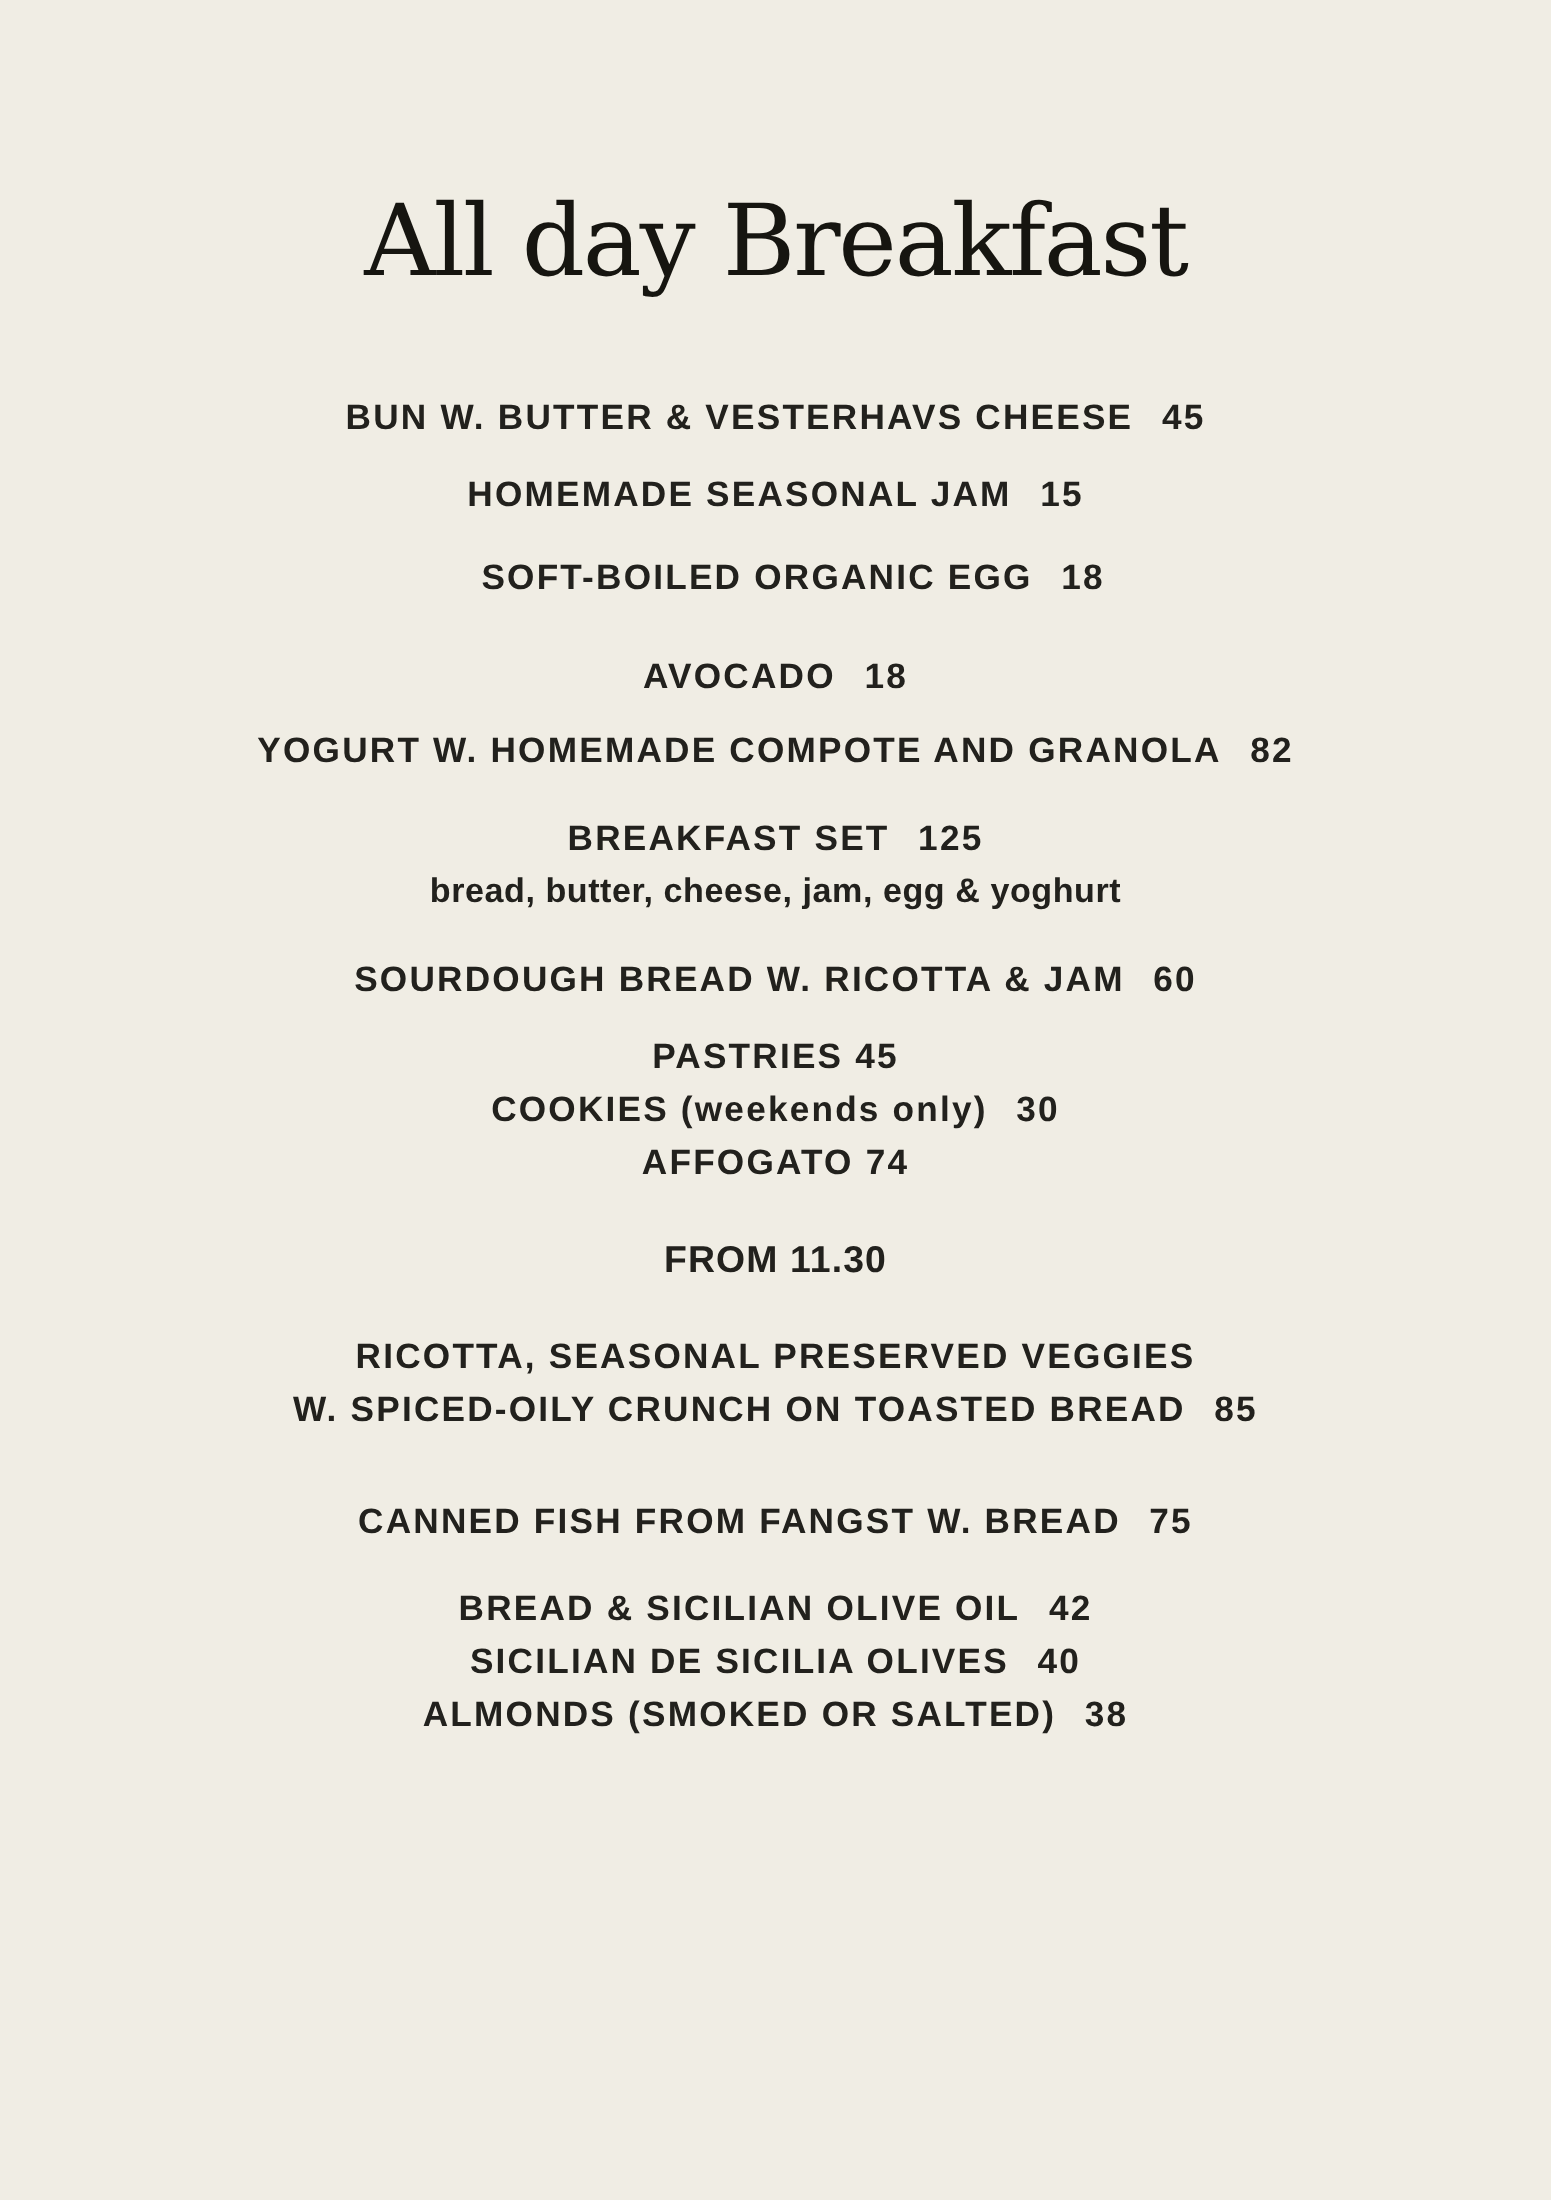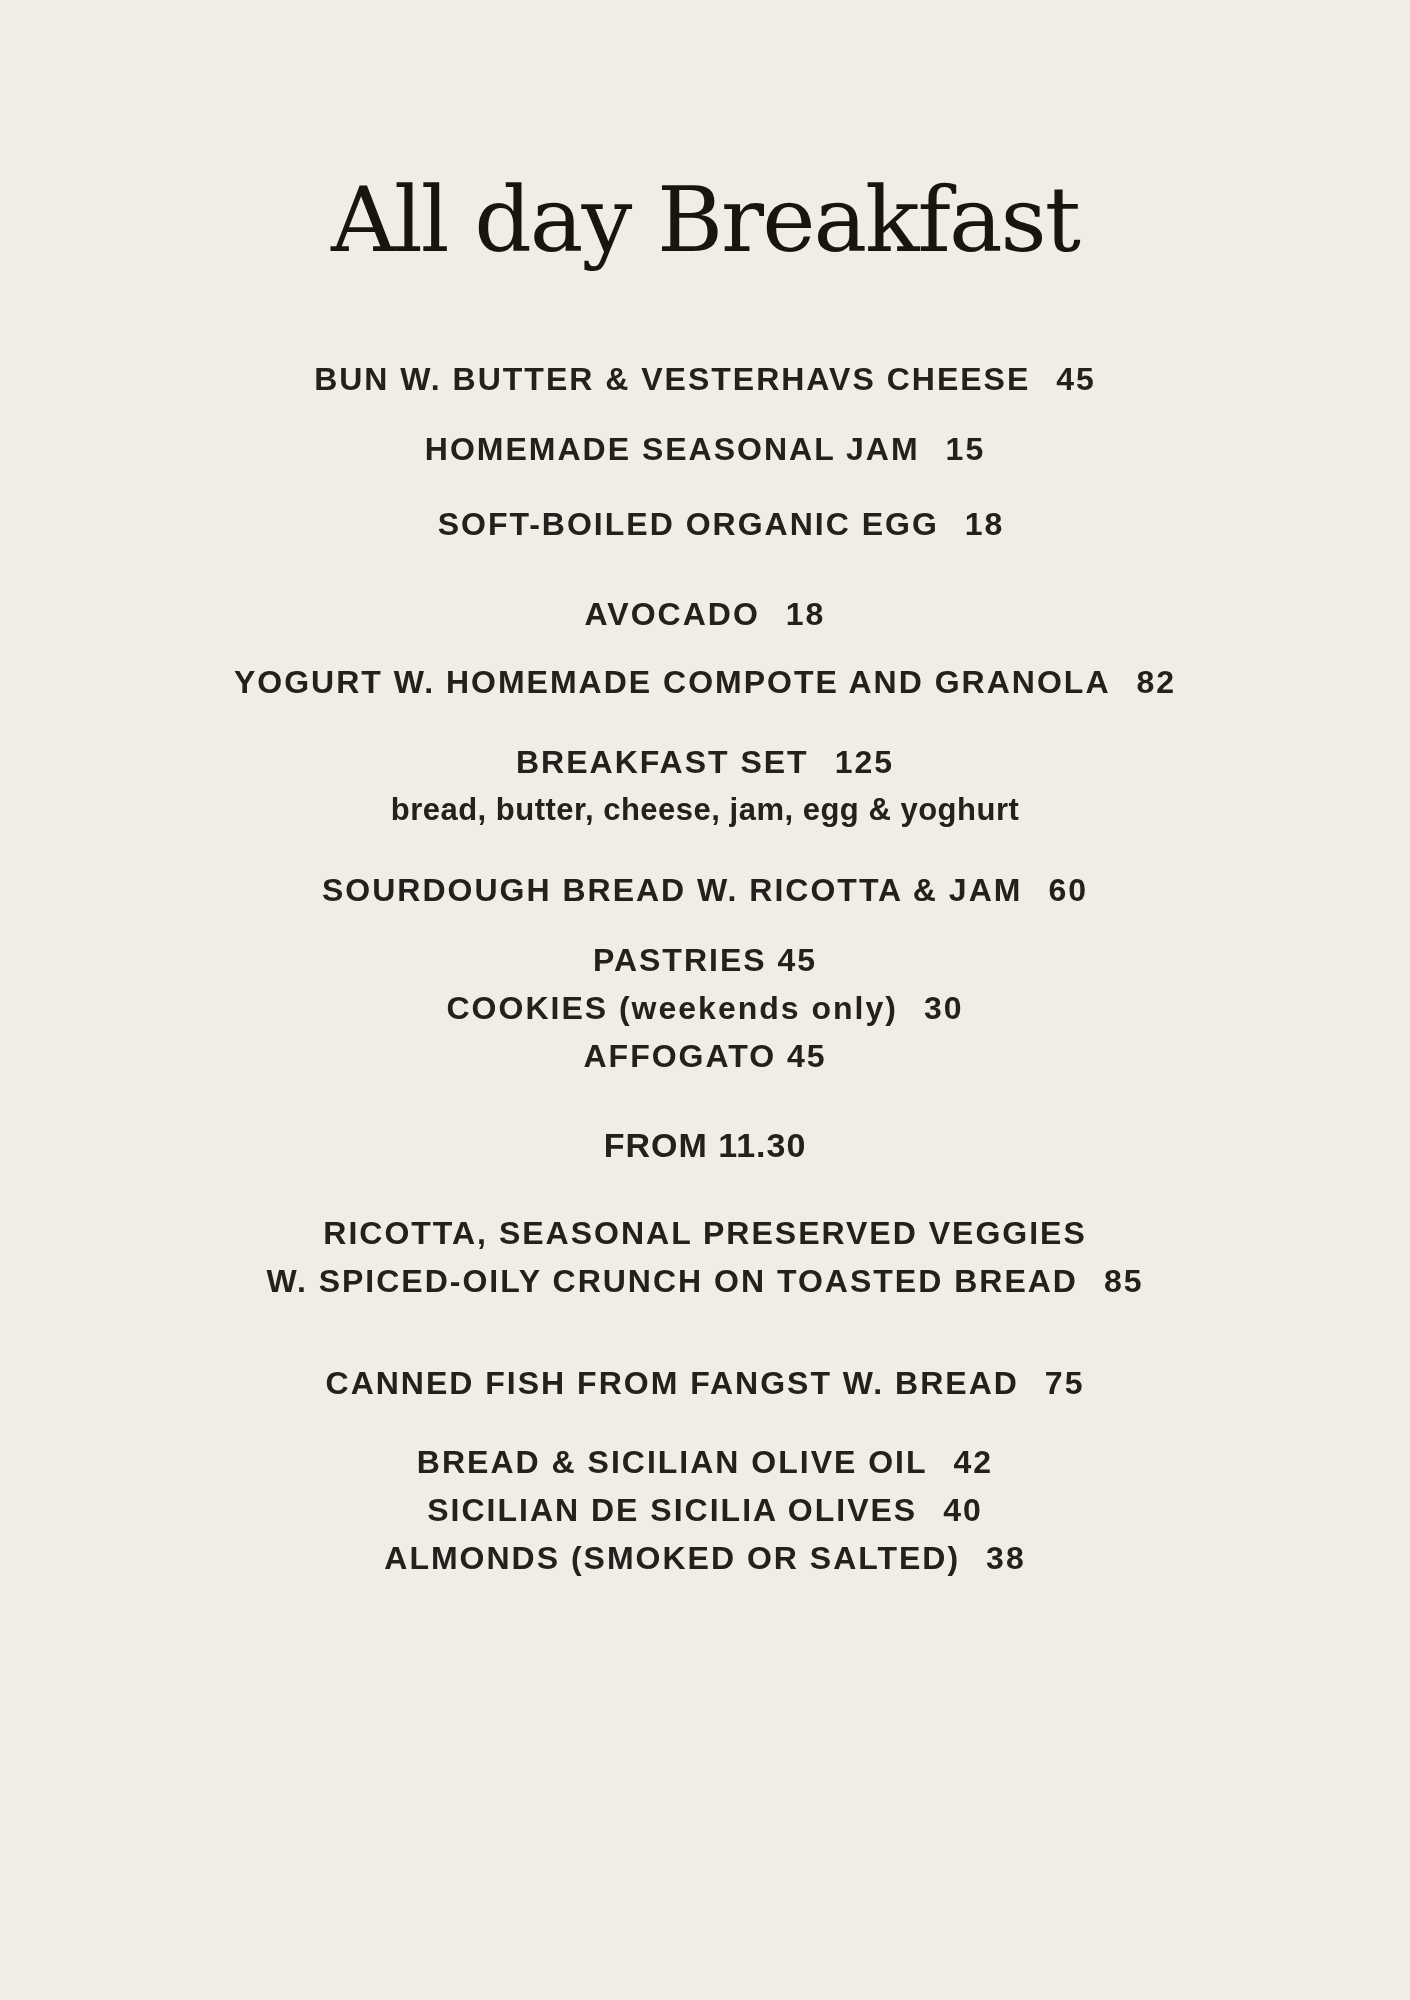--- a/index.html
+++ b/index.html
@@ -88,21 +88,21 @@
       <div class="menu-block">
         <p class="menu-line"><span class="line-text">BREAKFAST SET</span><span class="line-price">125</span></p>
         <p class="menu-line description"><span class="line-text">bread, butter, cheese, jam, egg &amp; yoghurt</span></p>
       </div>
       <div class="menu-block">
         <p class="menu-line"><span class="line-text">SOURDOUGH BREAD W. RICOTTA &amp; JAM</span><span class="line-price">60</span></p>
       </div>
       <div class="menu-block">
         <p class="menu-line"><span class="line-text">PASTRIES 45</span></p>
         <p class="menu-line"><span class="line-text">COOKIES (weekends only)</span><span class="line-price">30</span></p>
-        <p class="menu-line"><span class="line-text">AFFOGATO 45</span></p>
+        <p class="menu-line"><span class="line-text">AFFOGATO 74</span></p>
       </div>
       <div class="menu-block">
         <p class="menu-line heading"><span class="line-text">FROM 11.30</span></p>
       </div>
       <div class="menu-block">
         <p class="menu-line"><span class="line-text">RICOTTA, SEASONAL PRESERVED VEGGIES</span></p>
         <p class="menu-line"><span class="line-text">W. SPICED-OILY CRUNCH ON TOASTED BREAD</span><span class="line-price">85</span></p>
       </div>
       <div class="menu-block">
         <p class="menu-line"><span class="line-text">CANNED FISH FROM FANGST W. BREAD</span><span class="line-price">75</span></p>

